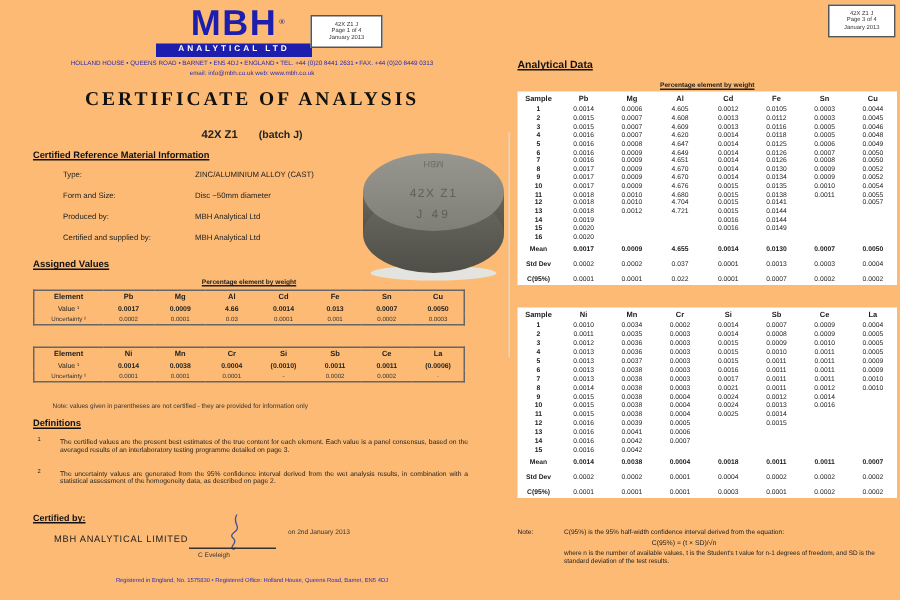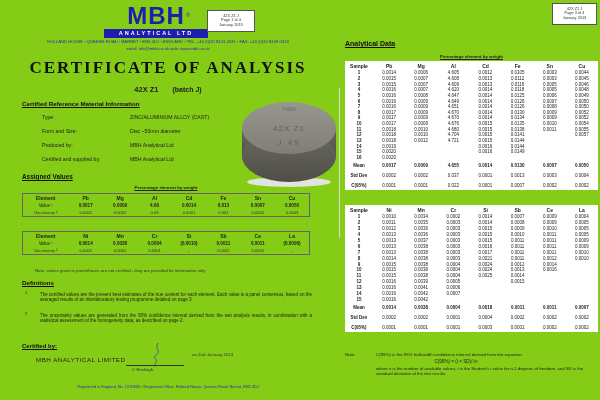--- a/index.html
+++ b/index.html
@@ -1,36 +1,36 @@
 <!DOCTYPE html>
 <html><head>
 <meta charset="utf-8">
 <style>
   * { margin:0; padding:0; box-sizing:border-box; }
   body { font-family:"Liberation Sans", sans-serif; background:#fff; color:#222; }
-  .sheet { position:relative; width:600px; height:400px; background:#84cc16; overflow:hidden; }
+  .sheet { position:relative; width:600px; height:400px; background:#fdba74; overflow:hidden; }
   .abs { position:absolute; }
 
   
   .seam { left:339px; top:88px; width:1px; height:150px; background:#d9d9d4; }
 
   
   .logo-block { left:104px; top:5px; width:104px; text-align:center; }
   .logo-mbh { color:#1d1dae; font-weight:800; font-size:24px; line-height:22px; letter-spacing:1px; position:relative; display:inline-block; }
   .logo-reg { position:absolute; right:-6px; top:-1px; font-size:5px; font-weight:normal; }
   .logo-bar { background:#1d1dae; color:#fff; font-size:5.5px; font-weight:bold; letter-spacing:2px; padding:1px 0 1.5px 0; margin-top:1px; }
 
   .stamp { border:1px solid #555; text-align:center; font-size:3.9px; line-height:4.9px; padding-top:2.5px; color:#333; background:#fff; }
   .stamp-left { left:207px; top:10px; width:48px; height:22px; }
   .stamp-right { left:552px; top:3px; width:45px; height:22px; }
 
   .addr { left:0; top:39px; width:336px; text-align:center; color:#2a2ab4; font-size:4.2px; line-height:5px; }
   .contact { left:0; top:46px; width:336px; text-align:center; color:#2a2ab4; font-size:4.2px; }
 
-  .cert-title { left:0; top:58px; width:336px; text-align:center; font-family:"Liberation Serif", serif; font-weight:bold; font-size:17px; letter-spacing:2px; color:#111; }
+  .cert-title { left:0; top:58px; width:336px; text-align:center; font-family:"Liberation Serif", serif; font-weight:bold; font-size:13px; letter-spacing:2px; color:#111; }
   .subtitle { left:0; top:85px; width:336px; text-align:center; font-size:7.5px; font-weight:bold; }
   .subtitle .batch { font-weight:bold; margin-left:14px; font-size:7px; }
 
   .sec-head { font-weight:bold; text-decoration:underline; color:#111; }
   .crm-head { left:22px; top:100px; font-size:6.2px; }
   .crm-field { font-size:5.2px; color:#222; }
   .crm-label { left:42px; width:86px; }
   .crm-value { left:130px; width:110px; }
 
   

